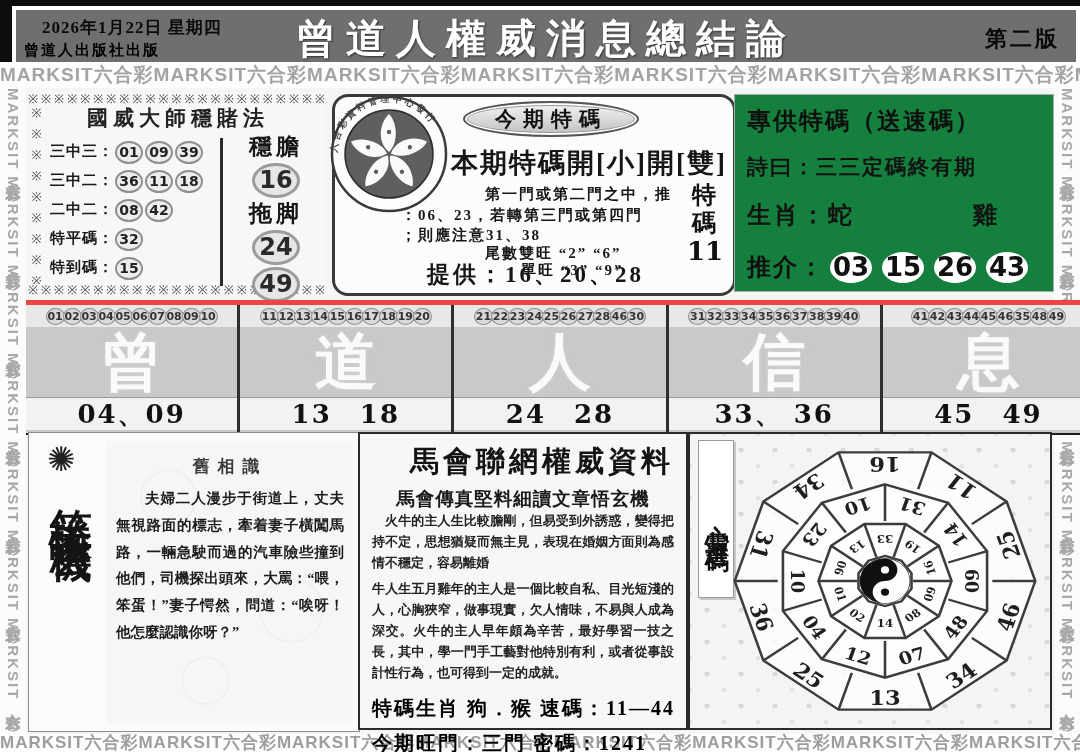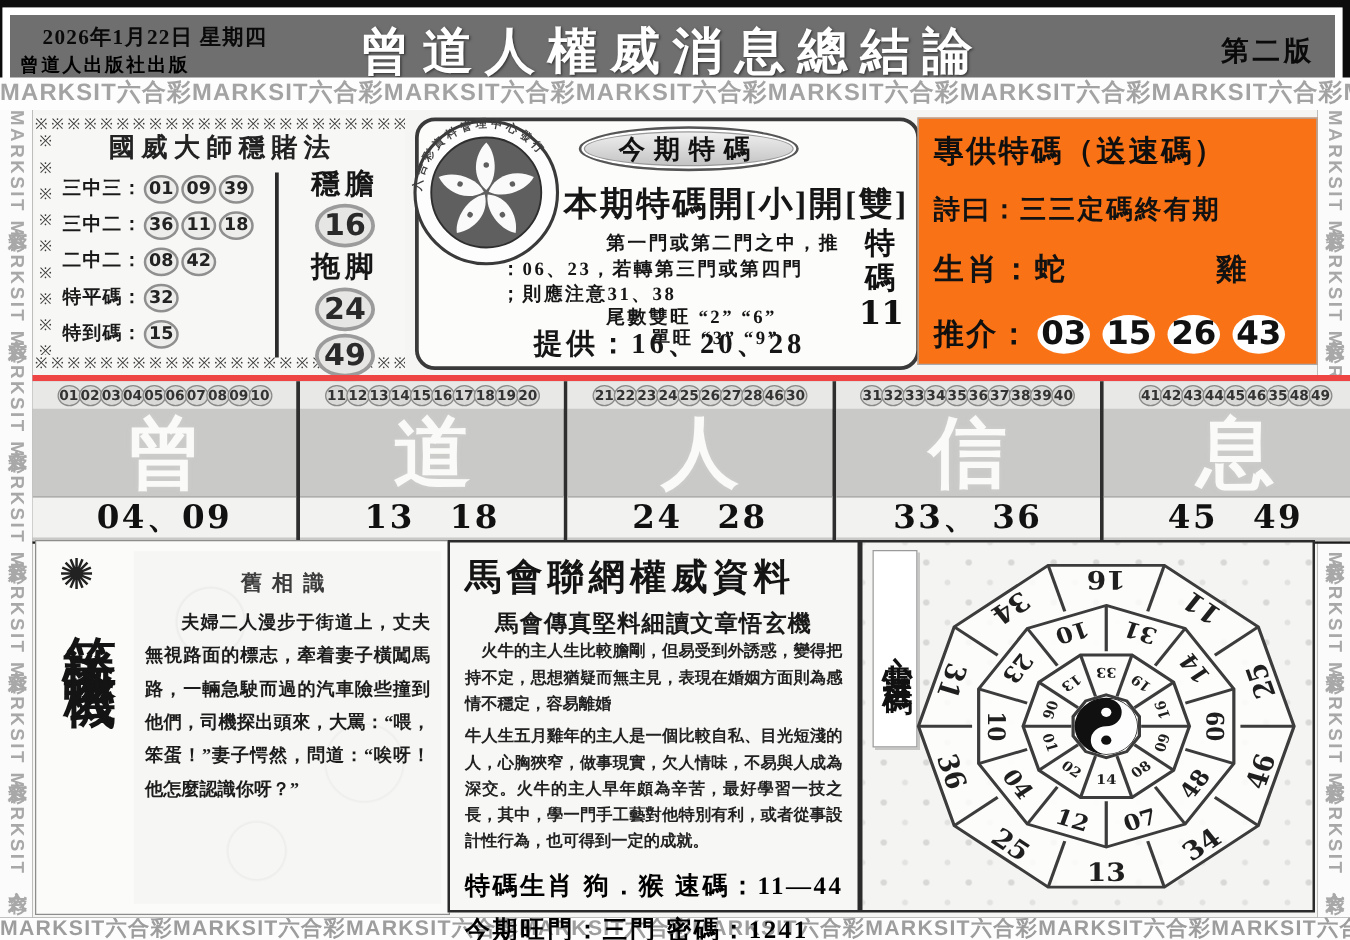--- a/index.html
+++ b/index.html
@@ -1,20 +1,20 @@
 <!DOCTYPE html>
 <html><head>
 <meta charset="utf-8">
 <style>
   html,body{margin:0;padding:0;background:#222;}
   #page{position:relative;width:1080px;height:752px;background:#0d0d0d;overflow:hidden;
         font-family:"Liberation Serif",serif;color:#111;}
   
-  .header{position:absolute;left:2px;top:6px;width:1060px;height:52px;background:#6f6f6f;
-          border:6px solid #ffffff;}
+  .header{position:absolute;left:12px;top:6px;width:1060px;height:52px;background:#6f6f6f;
+          border:4px solid #ffffff;}
   .h-date{position:absolute;left:26px;top:6px;font-weight:bold;font-size:17px;color:#0a0a0a;letter-spacing:1px;}
   .h-pub{position:absolute;left:8px;top:31px;font-weight:bold;font-size:15px;color:#000;letter-spacing:2px;}
   .h-title{position:absolute;left:0;right:0;top:1px;text-align:center;font-weight:bold;font-size:40px;
            color:#fff;letter-spacing:10px;text-shadow:1px 1px 2px #333;}
   .h-edition{position:absolute;right:16px;top:14px;font-weight:bold;font-size:22px;color:#0a0a0a;letter-spacing:3px;}
   
   .wm-top{position:absolute;left:0;top:62px;width:1080px;height:26px;background:#fdfdfd;color:#a3a3a3;
           font-family:"Liberation Sans",sans-serif;font-weight:bold;font-size:19px;line-height:26px;
           white-space:nowrap;overflow:hidden;letter-spacing:1px;}
   .wm-bottom{position:absolute;left:0;top:734px;width:1080px;height:18px;background:#fdfdfd;color:#9d9d9d;
@@ -60,21 +60,21 @@
   .sp2{left:150px;top:88px;font-size:15px;letter-spacing:2px;}
   .sp3{left:66px;top:109px;font-size:15px;letter-spacing:2px;}
   .sp4{left:66px;top:129px;font-size:15px;letter-spacing:2px;}
   .sp5{left:150px;top:147px;font-size:15px;letter-spacing:2px;}
   .sp6{left:186px;top:164px;font-size:15px;letter-spacing:2px;}
   .sp7{left:92px;bottom:3px;font-size:23px;letter-spacing:3px;}
   .sp-side{position:absolute;right:12px;top:84px;width:34px;text-align:center;font-weight:bold;
            font-size:24px;line-height:28px;color:#111;}
   .sp-side .v{font-family:"DejaVu Serif",serif;font-size:26px;}
   
-  .supply{position:absolute;left:708px;top:6px;width:318px;height:196px;background:#f97316;border:1px solid #a9a9a9;}
+  .supply{position:absolute;left:708px;top:6px;width:318px;height:196px;background:#15803d;border:1px solid #a9a9a9;}
   .su-title{position:absolute;left:12px;top:10px;font-weight:bold;font-size:24px;letter-spacing:2px;color:#0f0f0f;}
   .su-poem{position:absolute;left:12px;top:58px;font-weight:bold;font-size:21px;letter-spacing:2px;color:#121212;}
   .su-zo{position:absolute;left:12px;top:104px;font-weight:bold;font-size:24px;letter-spacing:3px;color:#121212;}
   .su-zo2{position:absolute;left:238px;top:104px;font-weight:bold;font-size:24px;color:#121212;}
   .su-rec{position:absolute;left:12px;bottom:8px;white-space:nowrap;}
   .su-rec .lbl{font-weight:bold;font-size:24px;letter-spacing:2px;color:#0f0f0f;vertical-align:middle;}
   .rec{display:inline-block;width:42px;height:31px;border-radius:50%;background:#fff;margin:0 5px;
        font-family:"DejaVu Sans",sans-serif;font-weight:bold;font-size:26px;line-height:31px;
        text-align:center;color:#111;vertical-align:middle;}
   
@@ -99,21 +99,21 @@
            background:radial-gradient(circle at 25% 20%,transparent 26px,#ececea 27px,transparent 29px),
                       radial-gradient(circle at 75% 60%,transparent 30px,#eeeeec 31px,transparent 33px),
                       radial-gradient(circle at 40% 85%,transparent 22px,#ededeb 23px,transparent 25px),#f6f6f4;}
   .j-story-title{position:absolute;left:0;right:0;top:14px;text-align:center;font-weight:bold;font-size:17px;
            letter-spacing:8px;color:#3c3c3c;}
   .j-text{position:absolute;left:9px;right:9px;top:44px;font-weight:bold;font-size:14.5px;line-height:1.85;
            text-align:justify;text-indent:2em;color:#1c1c1c;}
   
   .hkjc{position:absolute;left:332px;top:344px;width:330px;height:298px;border:2px solid #2b2b2b;
         background:#f7f7f5;box-sizing:border-box;padding:8px 12px;}
-  .k-title{text-align:left;font-weight:bold;font-size:29px;letter-spacing:4px;color:#141414;}
+  .k-title{text-align:right;font-weight:bold;font-size:29px;letter-spacing:4px;color:#141414;}
   .k-sub{text-align:center;font-weight:bold;font-size:18.5px;letter-spacing:1px;color:#1a1a1a;margin-top:4px;}
   .k-p{font-weight:bold;font-size:13px;line-height:1.6;text-align:justify;color:#222;margin-top:6px;}
   .k-p.ind{text-indent:1em;margin-top:0;}
   .k-line{font-weight:bold;font-size:20px;letter-spacing:2px;color:#000000;margin-top:12px;white-space:nowrap;}
   .k-line.second{margin-top:8px;}
   
   .wheelbox{position:absolute;left:662px;top:344px;width:364px;height:298px;border:2px solid #2b2b2b;
         box-sizing:border-box;background-color:#f4f4f2;
         background-image:radial-gradient(#d8d8d6 2.2px,transparent 3px),radial-gradient(#e2e2e0 2px,transparent 2.8px);
         background-size:34px 32px;background-position:0 0,17px 16px;}

